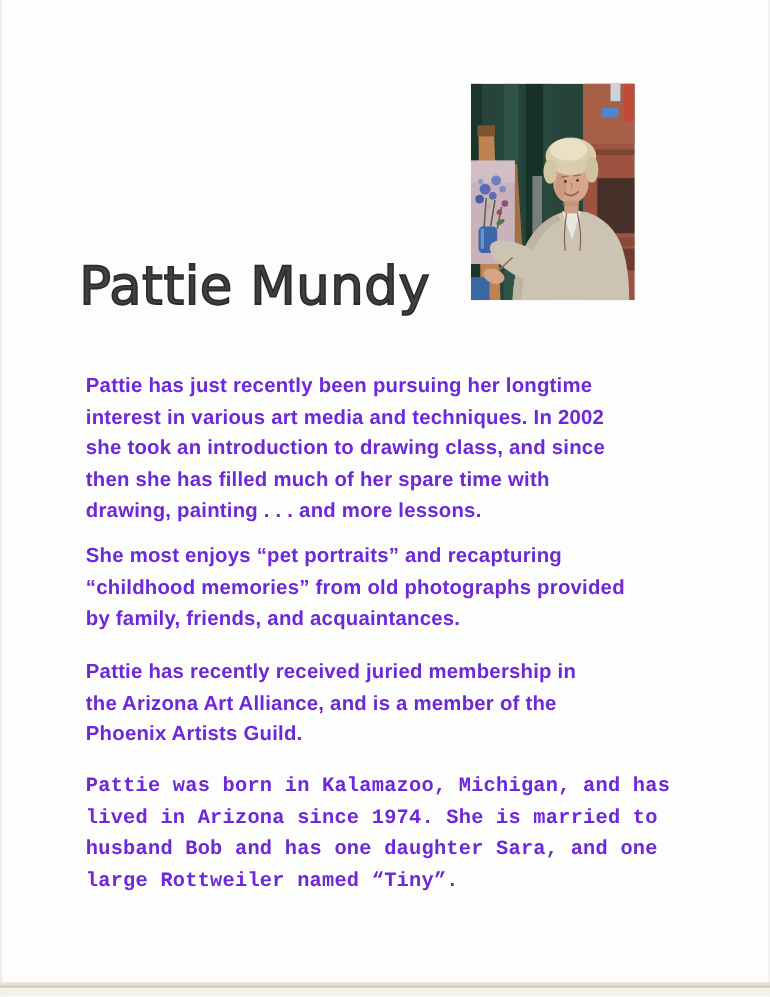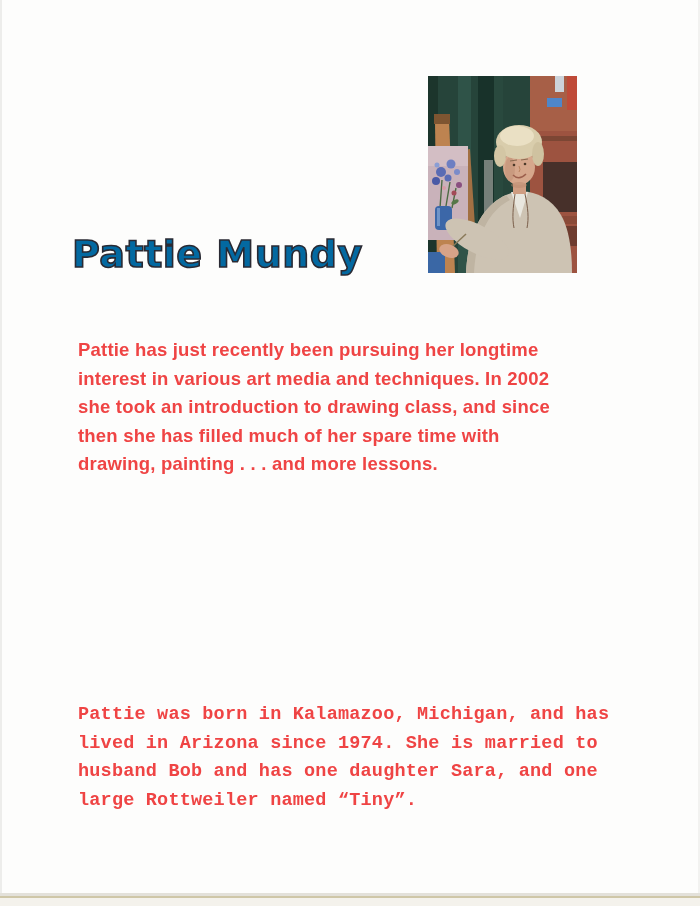--- a/index.html
+++ b/index.html
@@ -52,37 +52,37 @@
     left: 428px; top: 76px;
     width: 149px; height: 197px;
     overflow: hidden;
   }
   .photo svg { display: block; }
   .title {
     position: absolute;
     left: 72px; top: 232px;
     margin: 0;
     font-family: "DejaVu Sans", sans-serif;
-    font-size: 38px;
-    font-weight: 700;
+    font-size: 48px;
+    font-weight: 400;
     letter-spacing: 0.5px;
-    color: #0369a1;
+    color: #404040;
     -webkit-text-stroke: 1.6px #2a2a33;
     white-space: nowrap;
   }
   .para {
     position: absolute;
     left: 78px;
     width: 540px;
     margin: 0;
     font-size: 18.5px;
     font-weight: 700;
     line-height: 28.6px;
     letter-spacing: 0.2px;
-    color: #ef4444;
+    color: #6d28d9;
     white-space: pre-line;
   }
   .p1 { top: 336px; }
   .p2 { top: 491px; }
   .p3 { top: 596px; }
   .p4 { top: 701px; font-family: Liberation Mono, monospace; }
 </style>
 </head>
 <body>
 
@@ -160,20 +160,26 @@
     </svg>
   </div>
 
   <h1 class="title">Pattie Mundy</h1>
 
   <p class="para p1">Pattie has just recently been pursuing her longtime
 interest in various art media and techniques. In 2002
 she took an introduction to drawing class, and since
 then she has filled much of her spare time with
 drawing, painting . . . and more lessons.</p>
+  <p class="para p2">She most enjoys “pet portraits” and recapturing
+“childhood memories” from old photographs provided
+by family, friends, and acquaintances.</p>
+  <p class="para p3">Pattie has recently received juried membership in
+the Arizona Art Alliance, and is a member of the
+Phoenix Artists Guild.</p>
   <p class="para p4">Pattie was born in Kalamazoo, Michigan, and has
 lived in Arizona since 1974. She is married to
 husband Bob and has one daughter Sara, and one
 large Rottweiler named “Tiny”.</p>
 
   <div class="scan-edge-left"></div>
   <div class="scan-edge-right"></div>
   <div class="scan-strip-shadow"></div>
   <div class="scan-strip-tan"></div>
   <div class="scan-strip-bottom"></div>

